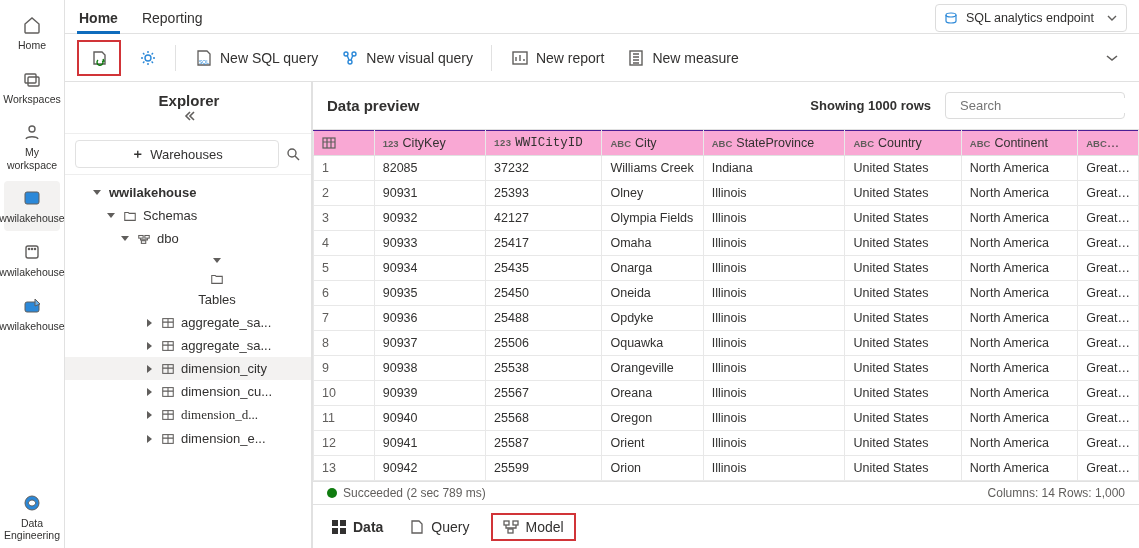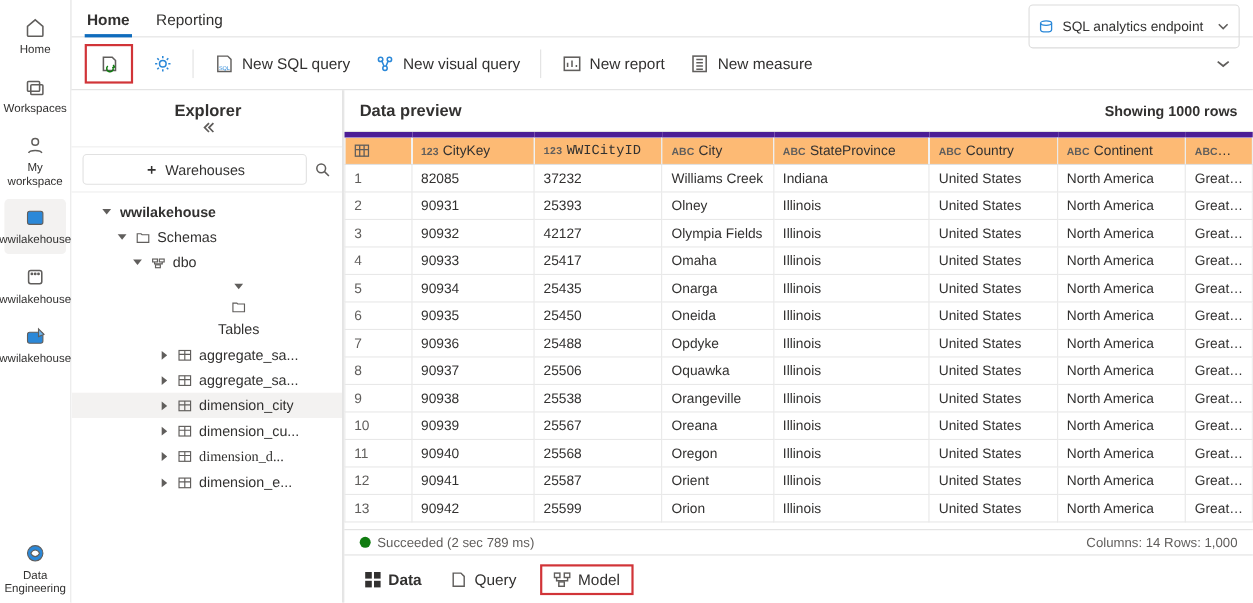--- a/index.html
+++ b/index.html
@@ -15,21 +15,21 @@
 .rail svg { stroke: #605e5c; }
 
 
 .main { flex: 1; display: flex; flex-direction: column; }
 
 
 .tabs-row { display: flex; align-items: flex-end; height: 34px; border-bottom: 1px solid #e1e1e1; padding: 0 12px; gap: 20px; position: relative; }
 .top-tab { font-size: 14px; padding: 7px 2px; cursor: pointer; position: relative; }
 .top-tab.active { font-weight: 600; }
 .top-tab.active::after { content: ""; position: absolute; left: 0; right: 0; bottom: -1px; height: 3px; background: #0f6cbd; }
-.endpoint-pill { position: absolute; right: 12px; top: 4px; border: 1px solid #dcdcdc; border-radius: 4px; height: 40px; display: flex; align-items: center; gap: 8px; padding: 0 8px; font-size: 12.5px; cursor: pointer; }
+.endpoint-pill { position: absolute; right: 12px; top: 4px; border: 1px solid #dcdcdc; border-radius: 4px; height: 28px; display: flex; align-items: center; gap: 8px; padding: 0 8px; font-size: 12.5px; cursor: pointer; }
 .endpoint-pill svg.chev { margin-left: 4px; }
 
 
 .toolbar { display: flex; align-items: center; height: 48px; border-bottom: 1px solid #e1e1e1; padding: 0 12px; gap: 14px; position: relative; }
 .toolbar-btn { display: flex; align-items: center; gap: 6px; padding: 4px 4px; font-size: 14px; cursor: pointer; }
 .red-box { border: 2px solid #d13438; padding: 2px 6px; display: flex; align-items: center; gap: 4px; }
 .toolbar .divider { width: 1px; height: 26px; background: #e1e1e1; }
 .toolbar-more { position: absolute; right: 16px; }
 
 
@@ -54,21 +54,21 @@
 
 
 .data-pane { flex: 1; display: flex; flex-direction: column; min-width: 0; border-left: 1px solid #e1e1e1; }
 .data-head { display: flex; align-items: center; padding: 10px 14px; border-bottom: 1px solid #e1e1e1; gap: 14px; }
 .data-head h3 { font-size: 15px; font-weight: 700; flex: 1; }
 .search-box { display: flex; align-items: center; gap: 6px; border: 1px solid #dcdcdc; border-radius: 4px; padding: 3px 8px; width: 180px; height: 27px; }
 .search-box input { border: none; outline: none; font-size: 13px; flex: 1; }
 .grid-wrap { flex: 1; overflow: auto; }
 table.grid { border-collapse: collapse; width: 100%; table-layout: fixed; }
 table.grid th, table.grid td { border: 1px solid #e8e8e8; padding: 5px 8px; font-size: 12.5px; text-align: left; white-space: nowrap; overflow: hidden; text-overflow: ellipsis; }
-table.grid th { background: #fdba74; font-weight: 400; border-top: 5px solid #4c1d95; border-bottom: 1px solid #e1e1e1; }
+table.grid th { background: #f9a8d4; font-weight: 400; border-top: 1px solid #4c1d95; border-bottom: 1px solid #e1e1e1; }
 table.grid th .coltype { font-size: 9.5px; color: #605e5c; margin-right: 4px; font-weight: 600; }
 table.grid th.rownum-head { width: 60px; text-align: center; }
 table.grid td.rownum { text-align: left; color: #605e5c; background: #fff; width:60px; }
 .col-citykey{width:110px;} .col-wwi{width:115px;font-family:Liberation Mono, monospace;} .col-city{width:100px;} .col-state{width:140px;} .col-country{width:115px;} .col-continent{width:115px;} .col-sales{width:60px;}
 .grid-status { display: flex; align-items: center; justify-content: space-between; padding: 4px 14px; border-top: 1px solid #e1e1e1; font-size: 12px; color: #605e5c; }
 .status-left { display: flex; align-items: center; gap: 6px; }
 .succ-dot { width: 10px; height: 10px; border-radius: 50%; background: #107c10; }
 
 
 .footer-tabs { display: flex; align-items: center; height: 44px; border-top: 1px solid #e1e1e1; padding: 0 14px; gap: 18px; }
@@ -324,20 +324,27 @@
                 <span class="lbl">dimension_e...</span>
               </div>
             </div>
         </div>
       </div>
 
       <div class="data-pane">
         <div class="data-head">
           <h3>Data preview</h3>
           <span style="font-weight:600;">Showing 1000 rows</span>
+          <div class="search-box">
+            <svg width="14" height="14" fill="none" stroke="#605e5c" stroke-width="1.4">
+                <circle cx="6" cy="6" r="4"></circle>
+                <path d="M9 9l4 4"></path>
+              </svg>
+            <input type="text" placeholder="Search" style="">
+          </div>
         </div>
         <div class="grid-wrap">
           <table class="grid">
             <thead>
                 <tr id="grid-head-row">
                   <th class="rownum-head">
                     <svg width="14" height="14" fill="none" stroke="#605e5c" stroke-width="1.2">
                       <rect x="1" y="2" width="12" height="10"></rect>
                       <path d="M1 6h12M5 2v10M9 2v10"></path>
                     </svg>

